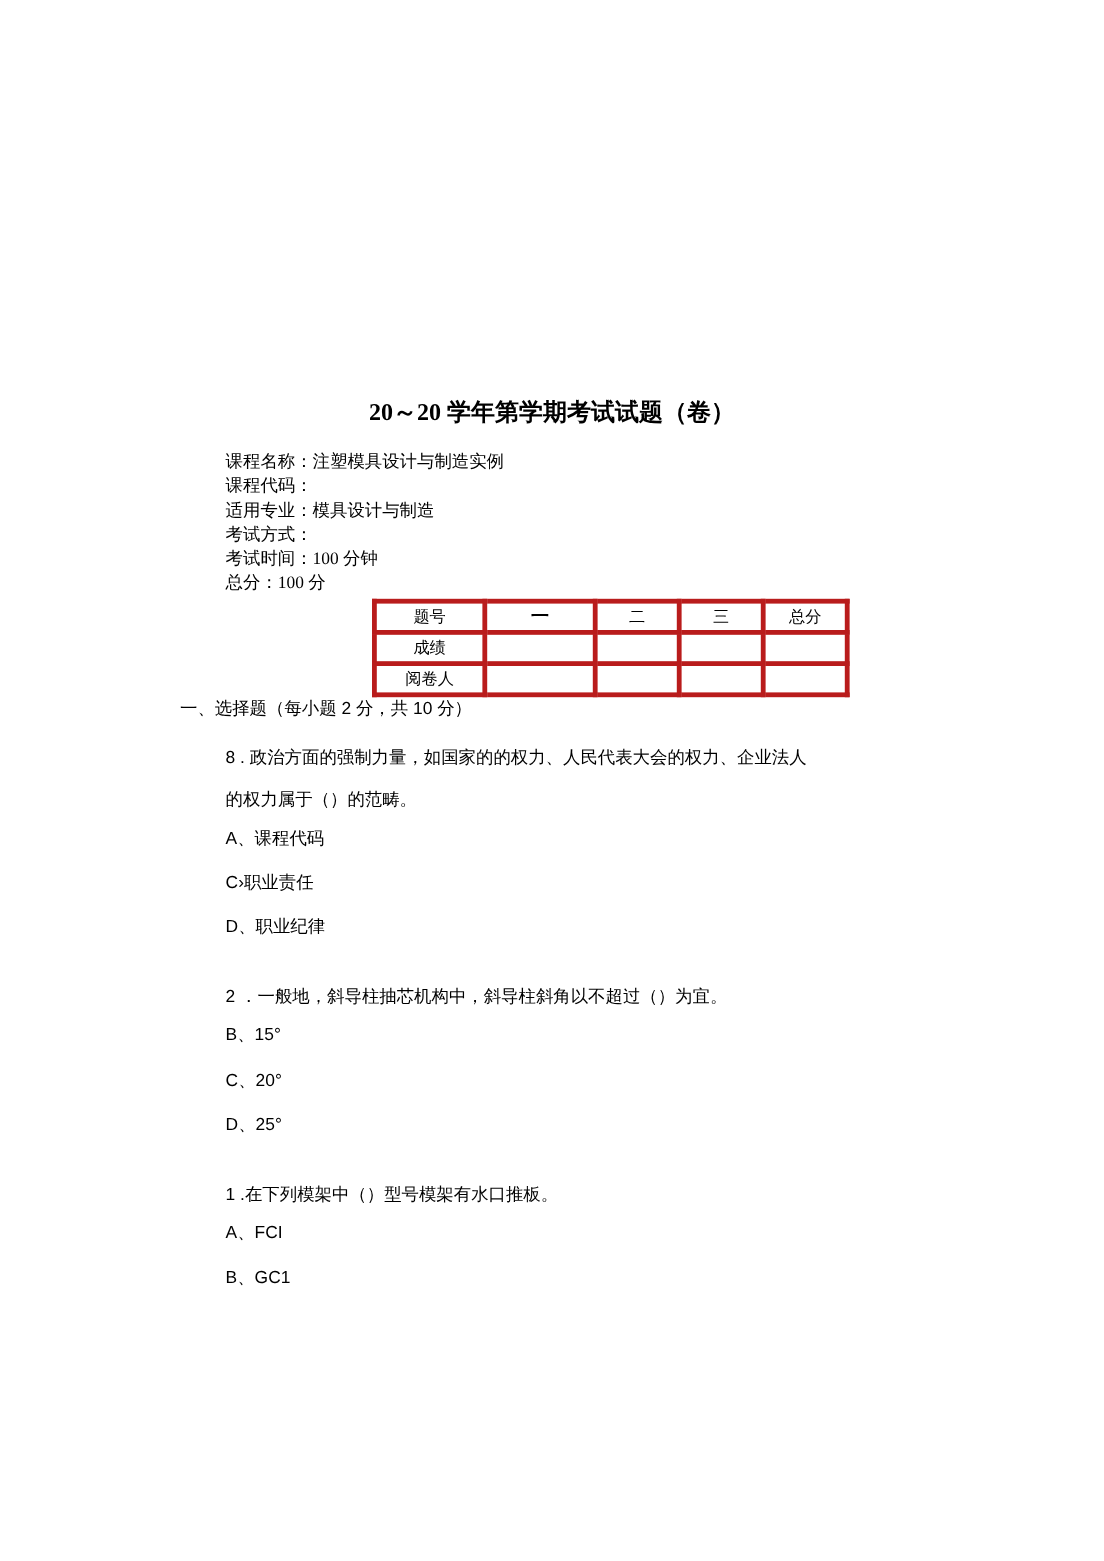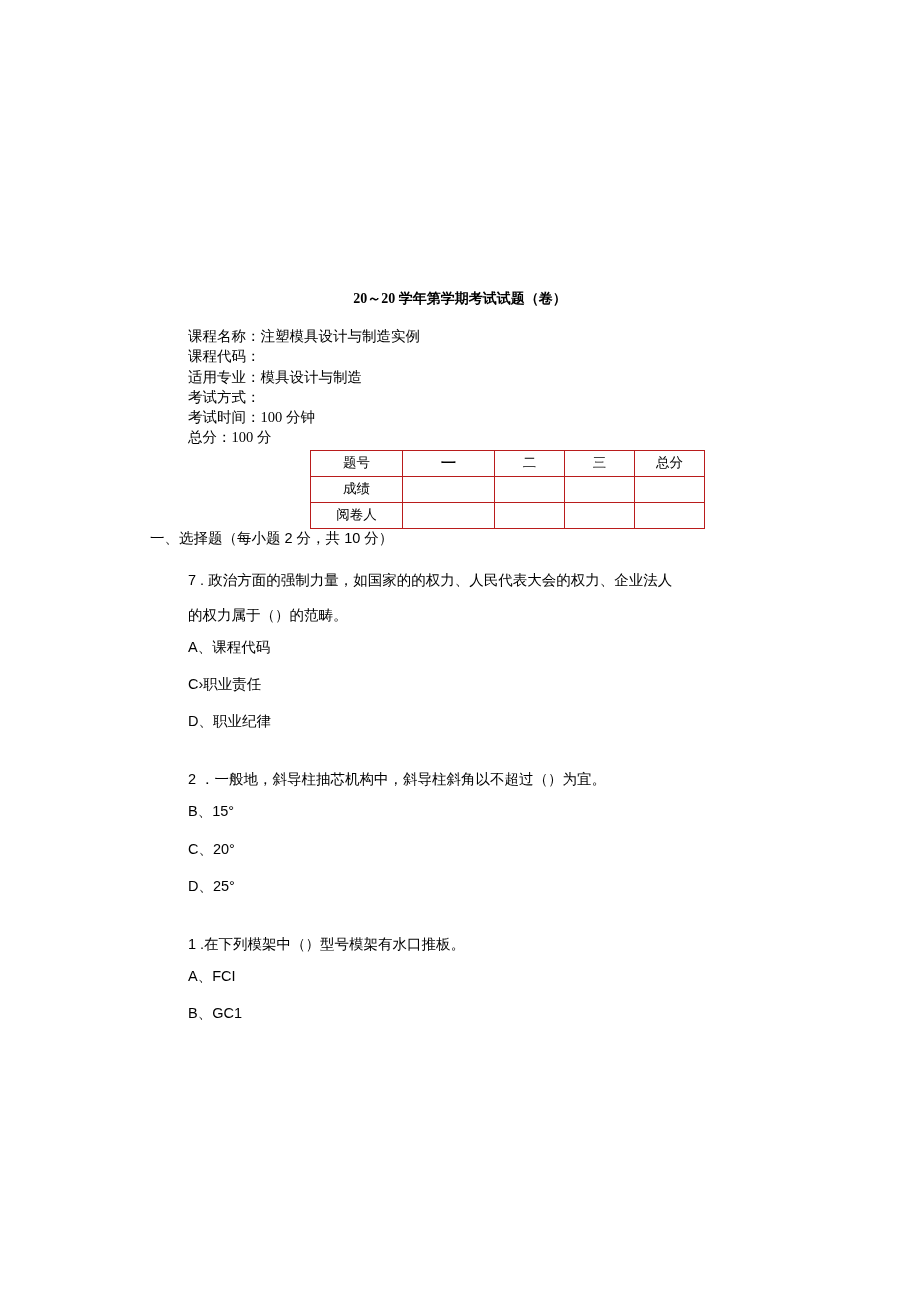--- a/index.html
+++ b/index.html
@@ -14,22 +14,23 @@
       font-family: "SimSun", "宋体", serif;
       color: #000;
       position: relative;
     }
     .page {
       padding: 290px 150px 0 150px;
     }
     .title {
       text-align: center;
       font-weight: bold;
-      font-size: 14px;
+      font-size: 20px;
       margin-bottom: 18px;
+      margin-top: 40px;
     }
     .meta-block {
       margin-left: 38px;
       font-size: 14.5px;
       line-height: 1.4;
     }
     .meta-row {
       display: flex;
       flex-direction: column;
     }
@@ -39,21 +40,21 @@
     .meta-right {
       flex: 1;
     }
     .score-table {
       border-collapse: collapse;
       margin-left: 160px;
       margin-top: 2px;
       font-size: 13.5px;
     }
     .score-table td, .score-table th {
-      border: 1px solid #b91c1c;
+      border: 4px solid #b91c1c;
       text-align: center;
       vertical-align: middle;
       height: 26px;
       font-weight: normal;
     }
     .col-label { width: 92px; }
     .col-1 { width: 92px; }
     .col-2 { width: 70px; }
     .col-3 { width: 70px; }
     .col-total { width: 70px; }
@@ -139,21 +140,21 @@
       <td></td>
       <td></td>
       <td></td>
     </tr>
   </tbody>
     </table>
 
   <div class="section-heading">一、选择题（每小题 2 分，共 10 分）</div>
 
   <div class="question-block">
-    <div class="q-text">7 . 政治方面的强制力量，如国家的的权力、人民代表大会的权力、企业法人</div>
+    <div class="q-text">8 . 政治方面的强制力量，如国家的的权力、人民代表大会的权力、企业法人</div>
     <div class="q-text">的权力属于（）的范畴。</div>
     <div class="option">A、课程代码</div>
     <div class="option">C›职业责任</div>
     <div class="option">D、职业纪律</div>
 
     <div class="q-gap"></div>
 
     <div class="q-text">2 ．一般地，斜导柱抽芯机构中，斜导柱斜角以不超过（）为宜。</div>
     <div class="option">B、15°</div>
     <div class="option">C、20°</div>

